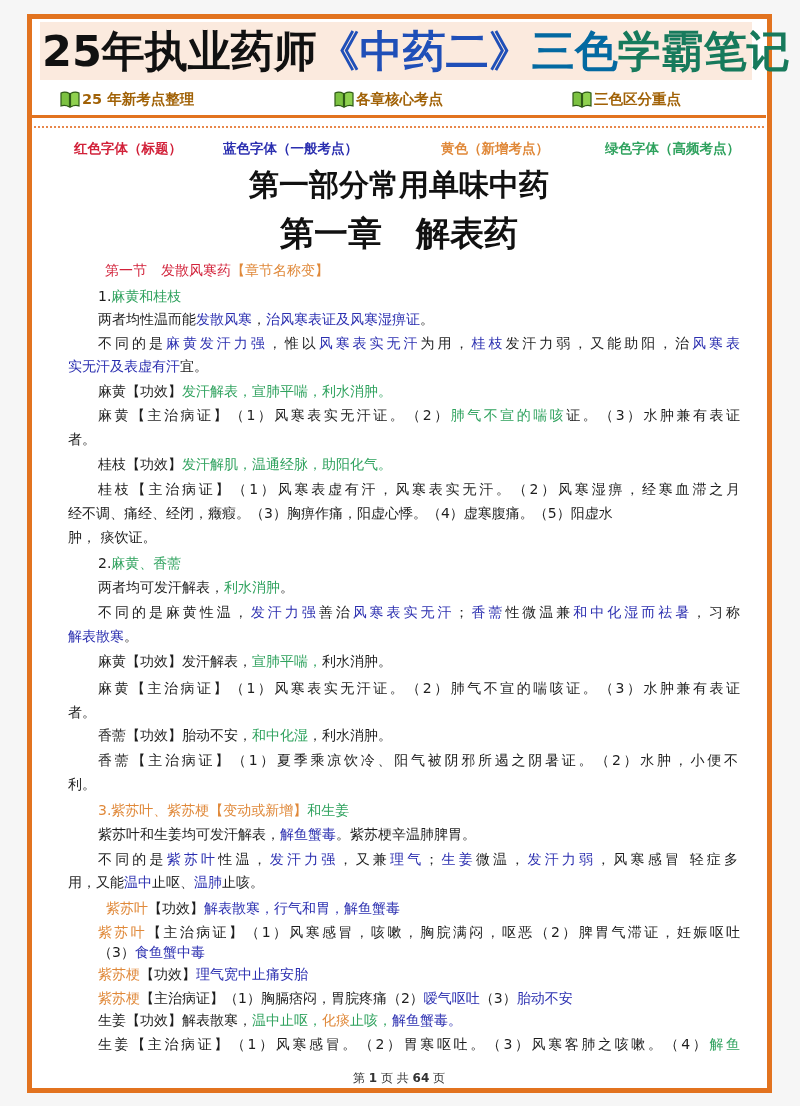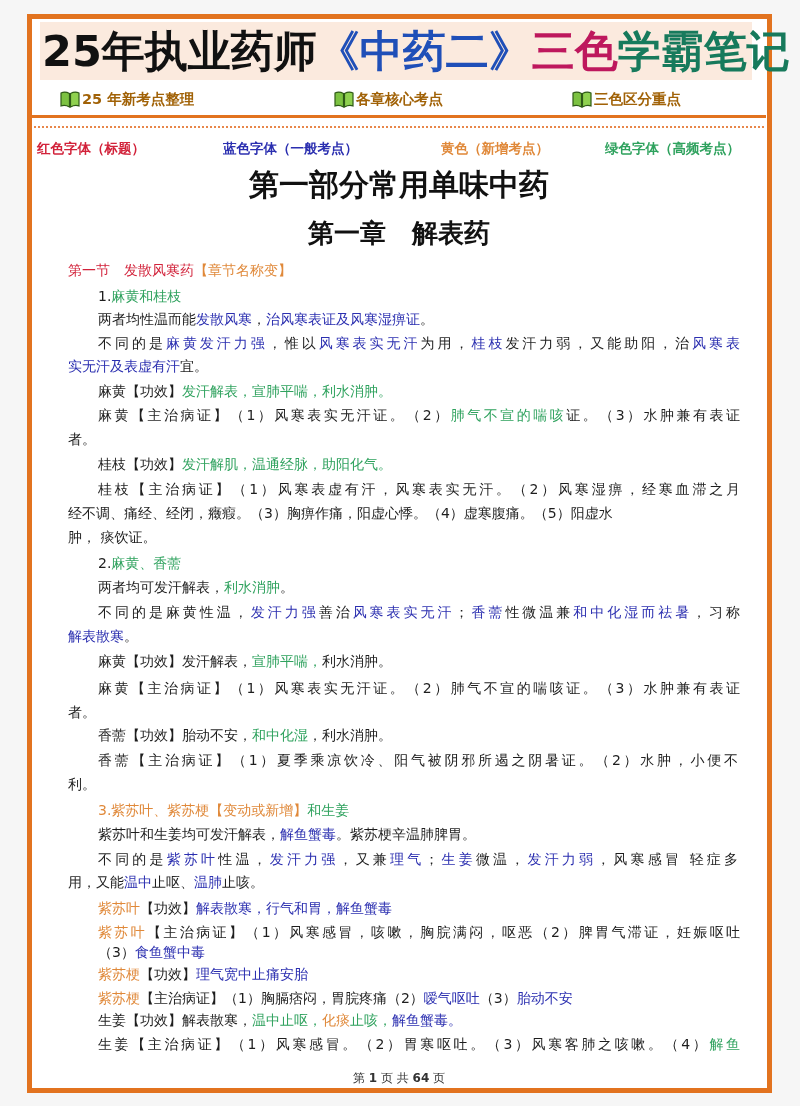--- a/index.html
+++ b/index.html
@@ -2,33 +2,33 @@
 <html><head>
 <meta charset="utf-8">
 <style>
   html,body{margin:0;padding:0;}
   body{width:800px;height:1106px;background:#f6f6f6;position:relative;overflow:hidden;
        font-family:"DejaVu Sans","Liberation Sans",sans-serif;color:#1e1e1e;}
   .frame{position:absolute;left:27px;top:14px;width:735px;height:1069px;border:5px solid #e2731f;background:#ffffff;}
   .title-band{position:absolute;left:40px;top:22px;width:712px;height:58px;background:#fbeade;}
   .title{position:absolute;left:42px;top:22px;width:706px;height:58px;line-height:58px;font-size:43px;font-weight:bold;
          white-space:nowrap;text-align:justify;text-align-last:justify;letter-spacing:0px;}
-  .t-black{color:#111111;} .t-blue{color:#1f4fb8;} .t-crimson{color:#be185d;} .t-green{color:#177a5c;}
+  .t-black{color:#111111;} .t-blue{color:#1f4fb8;} .t-crimson{color:#0369a1;} .t-green{color:#177a5c;}
   .sub{position:absolute;top:88px;height:22px;line-height:22px;font-size:14.5px;font-weight:bold;color:#a16207;white-space:nowrap;display:flex;align-items:center;}
   .book{display:inline-block;width:20px;height:18px;margin-right:2px;}
   .hline{position:absolute;left:32px;top:115px;width:734px;height:0;border-top:3px solid #e2731f;}
   .dots{position:absolute;left:34px;top:126px;width:730px;height:0;border-top:2px dotted #e8874a;}
   .legend{position:absolute;top:138px;height:20px;line-height:20px;font-size:13.5px;font-weight:bold;white-space:nowrap;}
   .h1,.h2{position:absolute;left:32px;width:734px;text-align:center;font-weight:bold;color:#111;white-space:nowrap;}
   .h1{top:169px;font-size:30px;line-height:32px;}
-  .h2{top:216px;font-size:26px;line-height:34px;}
+  .h2{top:216px;font-size:34px;line-height:34px;}
   .ln{position:absolute;height:22px;line-height:22px;font-size:14px;white-space:nowrap;}
   .ln.full98{width:642px;text-align:justify;text-align-last:justify;}
   .ln.full98b{width:640px;text-align:justify;text-align-last:justify;}
-  .c-k{color:#1e1e1e;} .c-b{color:#2b2fb0;} .c-g{color:#2fa25e;} .c-r{color:#d2223a;} .c-o{color:#e0893a;}
+  .c-k{color:#1e1e1e;} .c-b{color:#2b2fb0;} .c-g{color:#2fa25e;} .c-r{color:#d2223a;margin-left:37px;} .c-o{color:#e0893a;}
   .footer{position:absolute;left:32px;width:734px;top:1069px;text-align:center;font-size:12px;color:#333;line-height:18px;}
   .footer .num{font-weight:bold;}
 </style>
 </head>
 <body>
 
 <div class="frame"></div>
 
 <div class="title-band"></div>
 <div class="title">
@@ -93,21 +93,21 @@
 <div class="ln" style="top:650px;left:98px"><span class="c-k">麻黄【功效】发汗解表，</span><span class="c-g">宣肺平喘，</span><span class="c-k">利水消肿。</span></div>
 <div class="ln full98" style="top:677px;left:98px"><span class="c-k">麻黄【主治病证】（1）风寒表实无汗证。（2）肺气不宣的喘咳证。（3）水肿兼有表证</span></div>
 <div class="ln" style="top:701px;left:68px"><span class="c-k">者。</span></div>
 <div class="ln" style="top:724px;left:98px"><span class="c-k">香薷【功效】胎动不安，</span><span class="c-g">和中化湿</span><span class="c-k">，利水消肿。</span></div>
 <div class="ln full98b" style="top:749px;left:98px"><span class="c-k">香薷【主治病证】（1）夏季乘凉饮冷、阳气被阴邪所遏之阴暑证。（2）水肿，小便不</span></div>
 <div class="ln" style="top:773px;left:68px"><span class="c-k">利。</span></div>
 <div class="ln" style="top:799px;left:98px"><span class="c-o">3.紫苏叶、紫苏梗【变动或新增】</span><span class="c-g">和生姜</span></div>
 <div class="ln" style="top:823px;left:98px"><span class="c-k">紫苏叶和生姜均可发汗解表，</span><span class="c-b">解鱼蟹毒</span><span class="c-k">。紫苏梗辛温肺脾胃。</span></div>
 <div class="ln full98b" style="top:848px;left:98px"><span class="c-k">不同的是</span><span class="c-b">紫苏叶</span><span class="c-k">性温，</span><span class="c-b">发汗力强</span><span class="c-k">，又兼</span><span class="c-b">理气</span><span class="c-k">；</span><span class="c-b">生姜</span><span class="c-k">微温，</span><span class="c-b">发汗力弱</span><span class="c-k">，风寒感冒 轻症多</span></div>
 <div class="ln" style="top:871px;left:68px"><span class="c-k">用，又能</span><span class="c-b">温中</span><span class="c-k">止呕、</span><span class="c-b">温肺</span><span class="c-k">止咳。</span></div>
-<div class="ln" style="top:897px;left:98px"><span class="c-o">紫苏叶</span><span class="c-k">【功效】</span><span class="c-b">解表散寒，行气和胃，解鱼蟹毒</span></div>
+<div class="ln" style="top:897px;left:106px"><span class="c-o">紫苏叶</span><span class="c-k">【功效】</span><span class="c-b">解表散寒，行气和胃，解鱼蟹毒</span></div>
 <div class="ln full98" style="top:921px;left:98px"><span class="c-o">紫苏叶</span><span class="c-k">【主治病证】（1）风寒感冒，咳嗽，胸脘满闷，呕恶（2）脾胃气滞证，妊娠呕吐</span></div>
 <div class="ln" style="top:941px;left:98px"><span class="c-k">（3）</span><span class="c-b">食鱼蟹中毒</span></div>
 <div class="ln" style="top:963px;left:98px"><span class="c-o">紫苏梗</span><span class="c-k">【功效】</span><span class="c-b">理气宽中止痛安胎</span></div>
 <div class="ln" style="top:987px;left:98px"><span class="c-o">紫苏梗</span><span class="c-k">【主治病证】（1）胸膈痞闷，胃脘疼痛（2）</span><span class="c-b">嗳气呕吐</span><span class="c-k">（3）</span><span class="c-b">胎动不安</span></div>
 <div class="ln" style="top:1009px;left:98px"><span class="c-k">生姜【功效】解表散寒，</span><span class="c-g">温中止呕，</span><span class="c-o">化痰</span><span class="c-g">止咳，</span><span class="c-b">解鱼蟹毒。</span></div>
 <div class="ln full98" style="top:1033px;left:98px"><span class="c-k">生姜【主治病证】（1）风寒感冒。（2）胃寒呕吐。（3）风寒客肺之咳嗽。（4）</span><span class="c-g">解鱼</span></div>
 
 <div class="footer">
   <span>第 </span><span class="num">1</span><span> 页 共 </span><span class="num">64</span><span> 页</span>
 </div>

